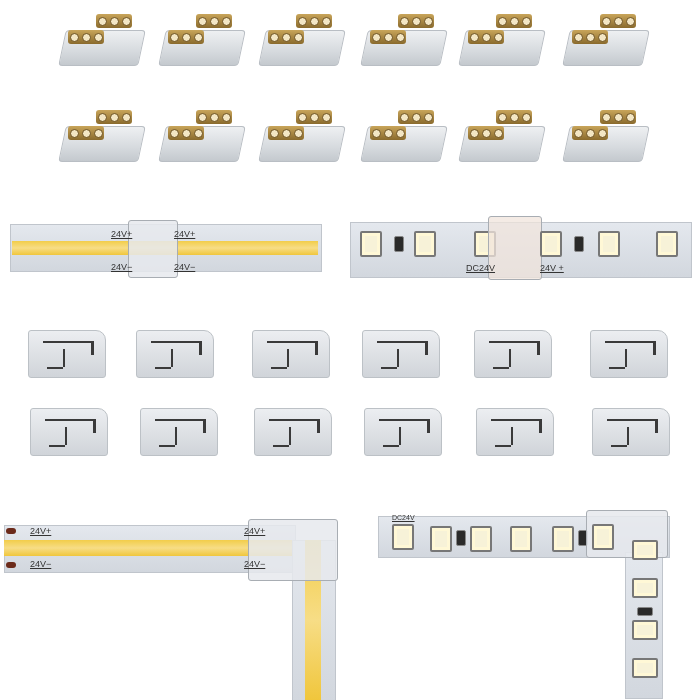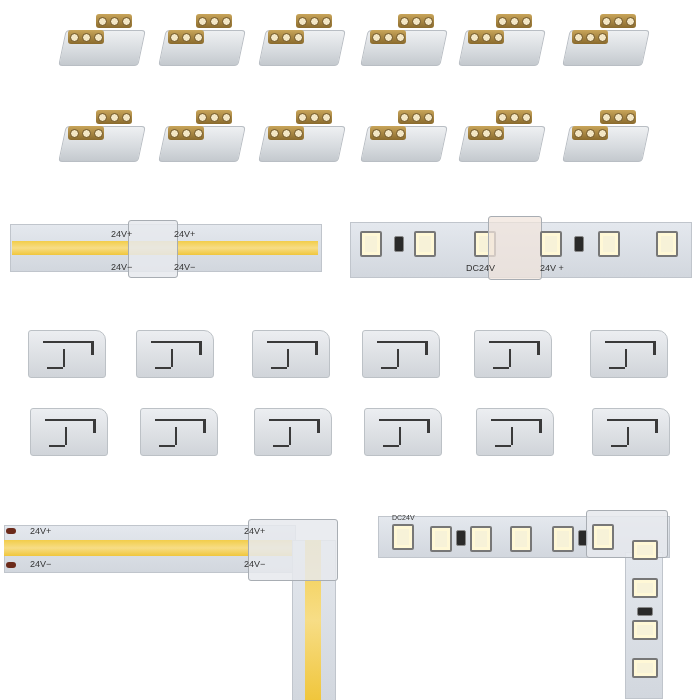--- a/index.html
+++ b/index.html
@@ -9,21 +9,21 @@
   .clip{position:absolute;width:86px;height:60px;}
   .clip .base{position:absolute;left:4px;top:22px;width:78px;height:34px;background:linear-gradient(180deg,#eef0f2,#d6dade 60%,#c4c9ce);border:1px solid #b9bec4;border-radius:4px;transform:skewX(-12deg);}
   .clip .pins{position:absolute;height:14px;width:36px;background:linear-gradient(180deg,#c9a55a,#8a6a2c);border-radius:3px;display:flex;justify-content:space-around;align-items:center;}
   .clip .pins i{display:block;width:7px;height:7px;border-radius:50%;background:#f3e6c4;border:1px solid #6b4f1d;}
   .clip .p1{left:10px;top:22px;}
   .clip .p2{left:38px;top:6px;}
   
   .strip{position:absolute;background:linear-gradient(180deg,#e4e8ee,#d2d7de);border:1px solid #c0c5cc;}
   .cob{position:absolute;background:linear-gradient(180deg,#f2cd4a,#f7dd86 50%,#f0c63c);}
   .conn{position:absolute;background:rgba(230,233,237,0.85);border:1px solid #a8adb3;border-radius:3px;}
-  .lbl{position:absolute;font-size:9px;color:#333;white-space:nowrap;}
+  .lbl{position:absolute;font-size:9px;color:#333;white-space:nowrap;text-decoration:underline;}
   .led{position:absolute;width:18px;height:22px;background:#f7f2d8;border:2px solid #777;border-radius:2px;box-shadow:inset 0 0 0 3px #fff8d6;}
   .led.h{width:22px;height:16px;}
   .res{position:absolute;width:8px;height:14px;background:#2a2a2a;border:1px solid #888;border-radius:2px;}
   .res.h{width:14px;height:7px;}
   
   .sclip{position:absolute;width:76px;height:46px;background:linear-gradient(180deg,#eceef1,#d0d4d9);border:1px solid #bcc1c6;border-radius:3px 10px 3px 3px;}
   .sclip .wire{position:absolute;border-color:#3a3a3a;border-style:solid;border-width:0;}
   .sclip .w1{left:14px;top:10px;width:50px;height:0;border-top-width:2px;}
   .sclip .w2{left:62px;top:10px;width:0;height:14px;border-left-width:3px;}
   .sclip .w3{left:34px;top:18px;width:0;height:18px;border-left-width:2px;}

